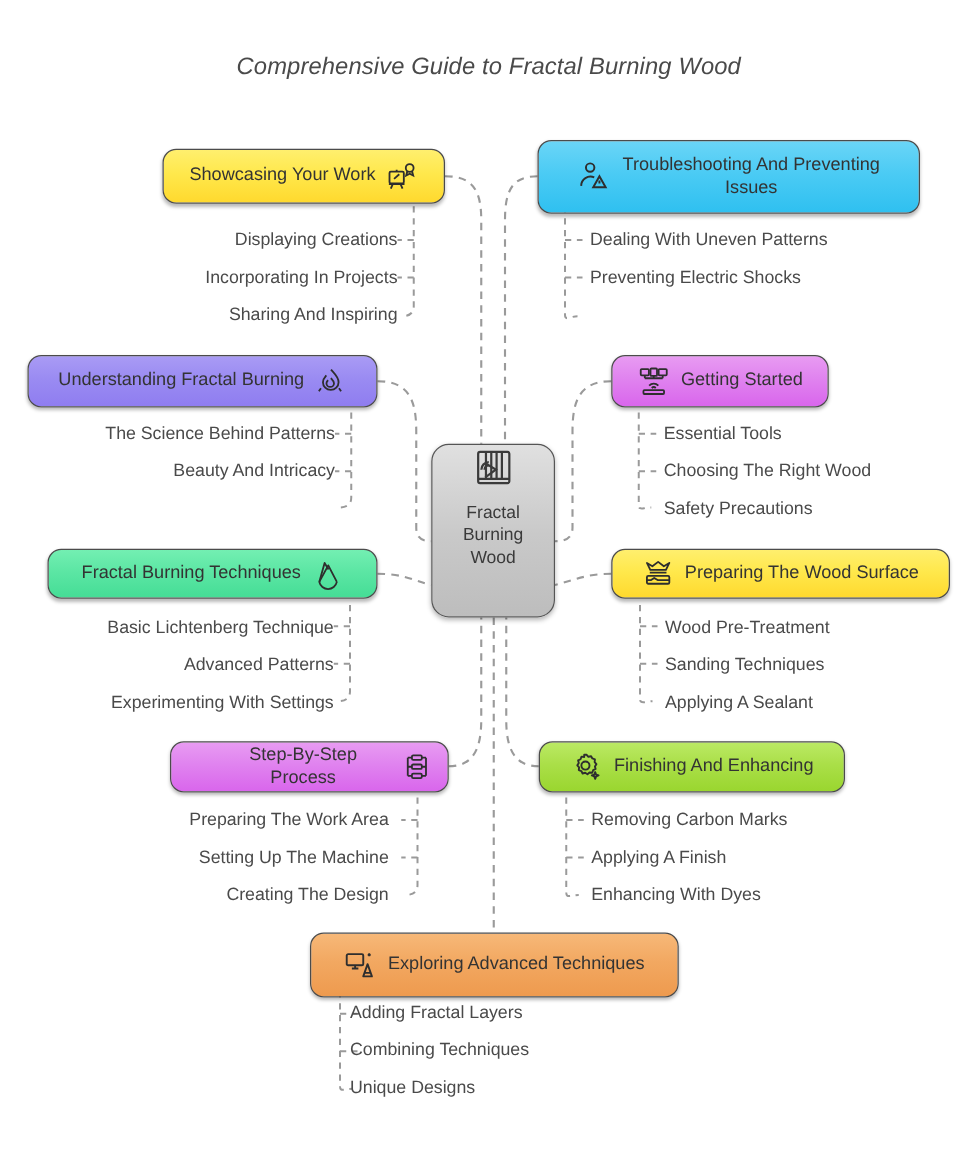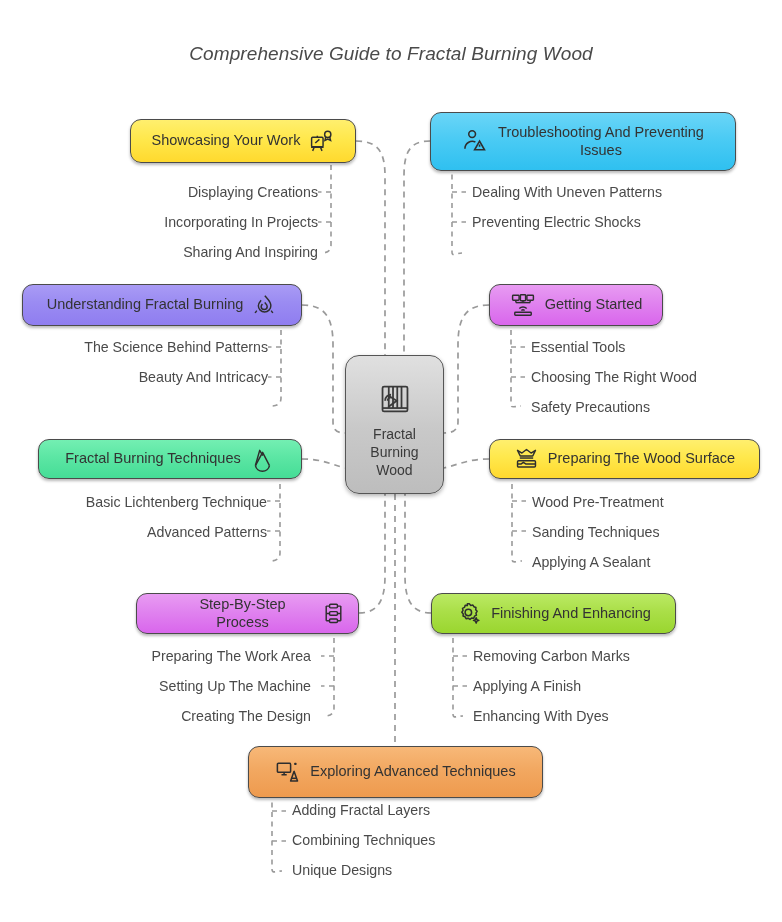--- a/index.html
+++ b/index.html
@@ -60,21 +60,21 @@
     left: 345px; top: 355px;
     width: 99px; height: 139px;
     border: 1.8px solid #555;
     border-radius: 14px;
     background: linear-gradient(180deg,#e0e0e0 0%,#c9c9c9 52%,#bdbdbd 100%);
     box-shadow: 0 2px 4px rgba(0,0,0,.3);
     display: flex;
     flex-direction: column;
     align-items: center;
     justify-content: flex-start;
-    padding-top: 26px;
+    padding-top: 1px;
     gap: 7px;
     font-size: 14px;
     color: #3a3a3a;
     text-align: center;
   }
   #center-node .ctext { white-space: pre-line; line-height: 1.28; }
 
   .subs {
     position: absolute;
     font-size: 14.2px;
@@ -251,20 +251,21 @@
       <svg width="25" height="25" viewBox="0 0 24 24" fill="none" stroke="#2e2e2e" stroke-width="1.4" stroke-linejoin="round">
         <path d="M5.2 17.8 9.3 3.2l3 5.1"></path>
         <path d="M5.2 17.8 12.1 5.1l6.6 12.7"></path>
         <path d="M5.2 17.8a6.9 6.9 0 0 0 13.5 0"></path>
       </svg>
     </span>
   </div>
   <div class="subs left" style="left:0px; top:495px; width:267px;">
     <div class="sub">Basic Lichtenberg Technique</div>
     <div class="sub">Advanced Patterns</div>
+    <div class="sub">Experimenting With Settings</div>
   </div>
 
   <div class="node" style="left:489px; top:439px; width:271px; height:40px;
               background:linear-gradient(180deg,#ffef6e 0%,#ffe84c 45%,#ffd92e 100%);">
     <span>
       <svg width="25" height="25" viewBox="0 0 24 24" fill="none" stroke="#2e2e2e" stroke-width="1.4" stroke-linejoin="round">
         <path d="M3.4 3.2 6 8.6h12l2.6-5.4-4.2 2.6L12 2.4 7.6 5.8z"></path>
         <path d="M5.6 10.6h12.8"></path>
         <rect x="3.4" y="13.2" width="17.2" height="6" rx="1"></rect>
         <path d="M3.4 16.4h3.2l2.4-1.7 2.6 1.7h8.9"></path>
@@ -321,19 +322,19 @@
       <svg width="26" height="26" viewBox="0 0 24 24" fill="none" stroke="#2e2e2e" stroke-width="1.4" stroke-linejoin="round">
         <rect x="2.2" y="4" width="12.2" height="8.2" rx="1"></rect>
         <path d="M6 14.6h4.8M8.4 12.2v2.4"></path>
         <path d="M17.6 11.4 14.4 20.4h6.4z"></path>
         <path d="M15.4 17.8h4.4"></path>
         <path d="M18.8 3.4v2.2M17.7 4.5h2.2"></path>
       </svg>
     </span>
     <span class="lbl">Exploring Advanced Techniques</span>
   </div>
-  <div class="subs right" style="left:292px; top:803px; width:280px;">
+  <div class="subs right" style="left:280px; top:803px; width:280px;">
     <div class="sub">Adding Fractal Layers</div>
     <div class="sub">Combining Techniques</div>
     <div class="sub">Unique Designs</div>
   </div>
 
 </div>
 
 </body></html>

